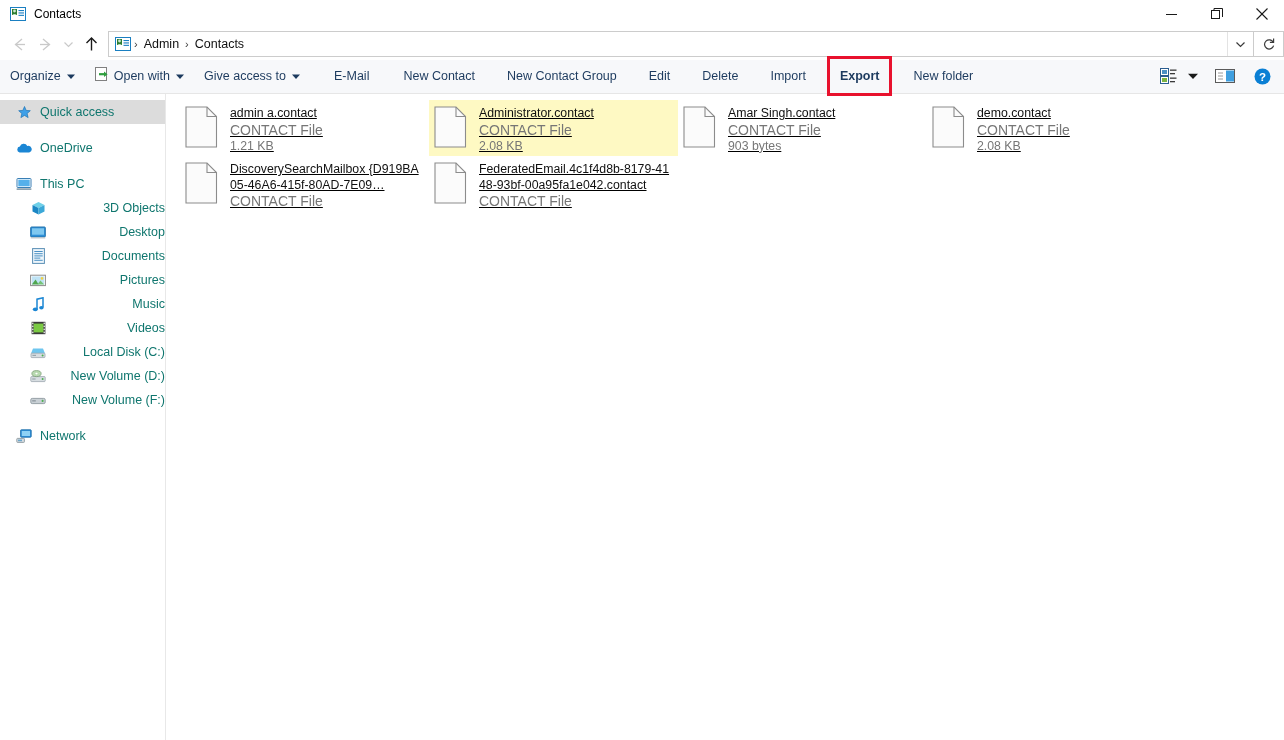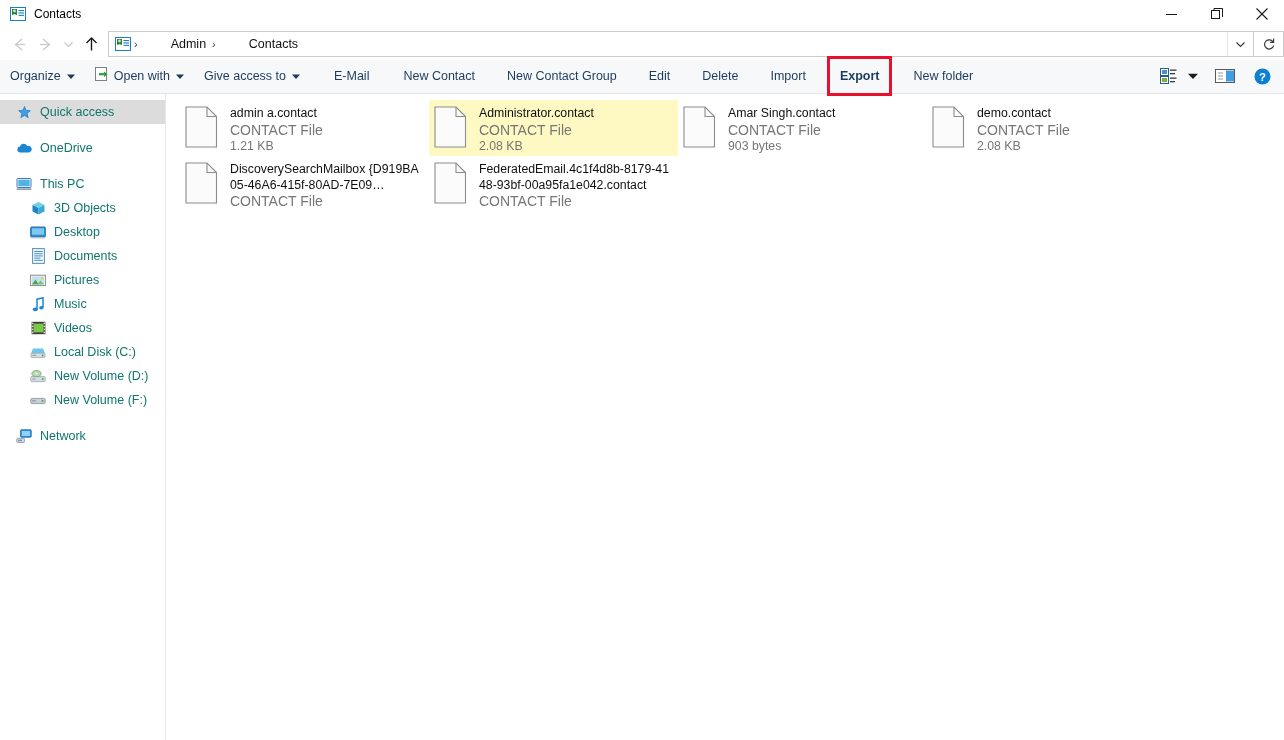--- a/index.html
+++ b/index.html
@@ -63,21 +63,21 @@
     min-width: 0;
   }
   .crumbs {
     display: flex; align-items: center;
     flex: 1 1 auto; min-width: 0;
     padding-left: 6px;
   }
   .crumb-ico { width: 16px; height: 16px; flex: 0 0 auto; margin-right: 2px; }
   .crumb {
     font-size: 12.5px; color: #101010;
-    padding: 0 5px; white-space: nowrap; margin-left: 27px;
+    padding: 0 5px; white-space: nowrap;
   }
   .crumb-sep {
     color: #3b3b3b; font-size: 11px;
     padding: 0 1px; user-select: none;
   }
   .addr-drop {
     width: 26px; height: 24px; flex: 0 0 auto;
     display: flex; align-items: center; justify-content: center;
     border-left: 1px solid #e3e3e3;
   }
@@ -145,21 +145,21 @@
     overflow: hidden;
   }
   .nav-item {
     height: 24px;
     display: flex; align-items: center;
     font-size: 12.5px; color: #0f766e;
     white-space: nowrap;
     padding-left: 16px;
   }
   .nav-item.selected { background: #dcdcdc; }
-  .nav-item.indent { padding-left: 30px; }
+  .nav-item.indent { padding-left: 30px; justify-content: space-between; }
   .nav-item .nav-ico {
     width: 16px; height: 16px;
     margin-right: 8px; flex: 0 0 auto;
     display: flex; align-items: center; justify-content: center;
   }
   .nav-gap { height: 12px; }
 
   
   .filearea {
     flex: 1 1 auto;
@@ -176,21 +176,21 @@
     display: flex; align-items: flex-start;
     padding: 5px 4px 4px 5px;
     margin-bottom: 0px;
   }
   .tile.selected { background: #fef9c3; }
   .tile-ico {
     width: 33px; height: 42px;
     flex: 0 0 auto;
     margin-right: 12px; margin-top: 1px;
   }
-  .tile-txt { min-width: 0; flex: 1 1 auto; padding-top: 1px; }
+  .tile-txt { min-width: 0; flex: 1 1 auto; padding-top: 1px; text-decoration: underline; }
   .tile-name {
     font-size: 12.3px; color: #101010;
     line-height: 15.5px;
     word-break: break-all;
     overflow: hidden;
   }
   .tile-type {
     font-size: 14px; color: #767676;
     line-height: 16px;
   }

